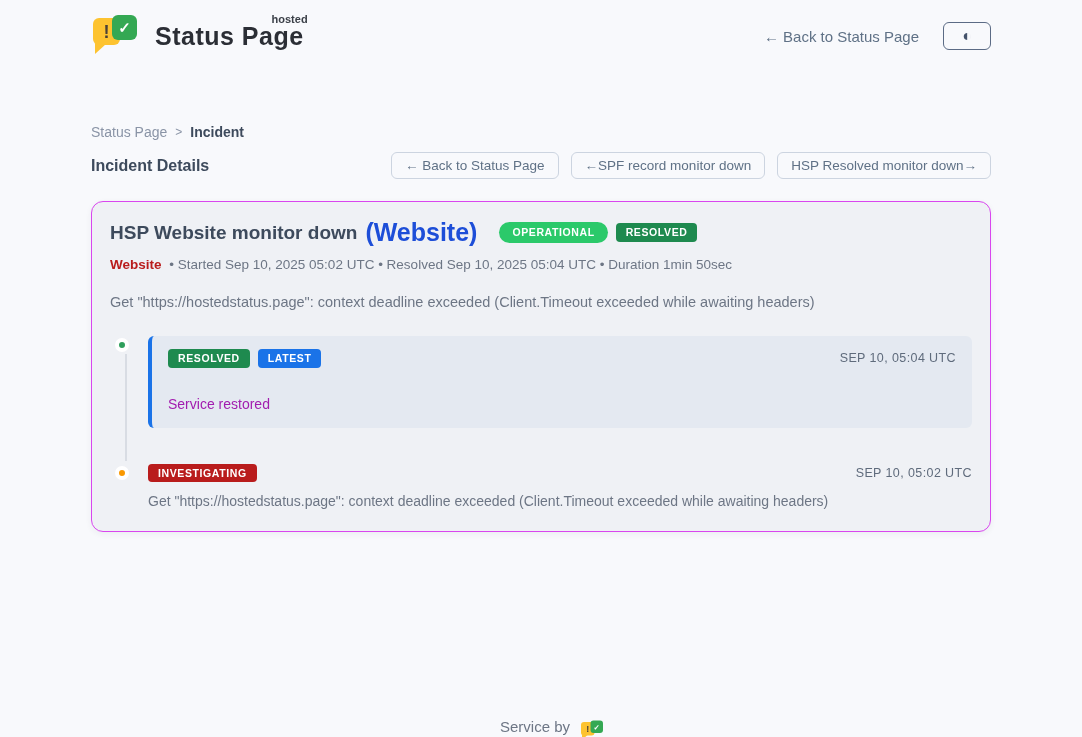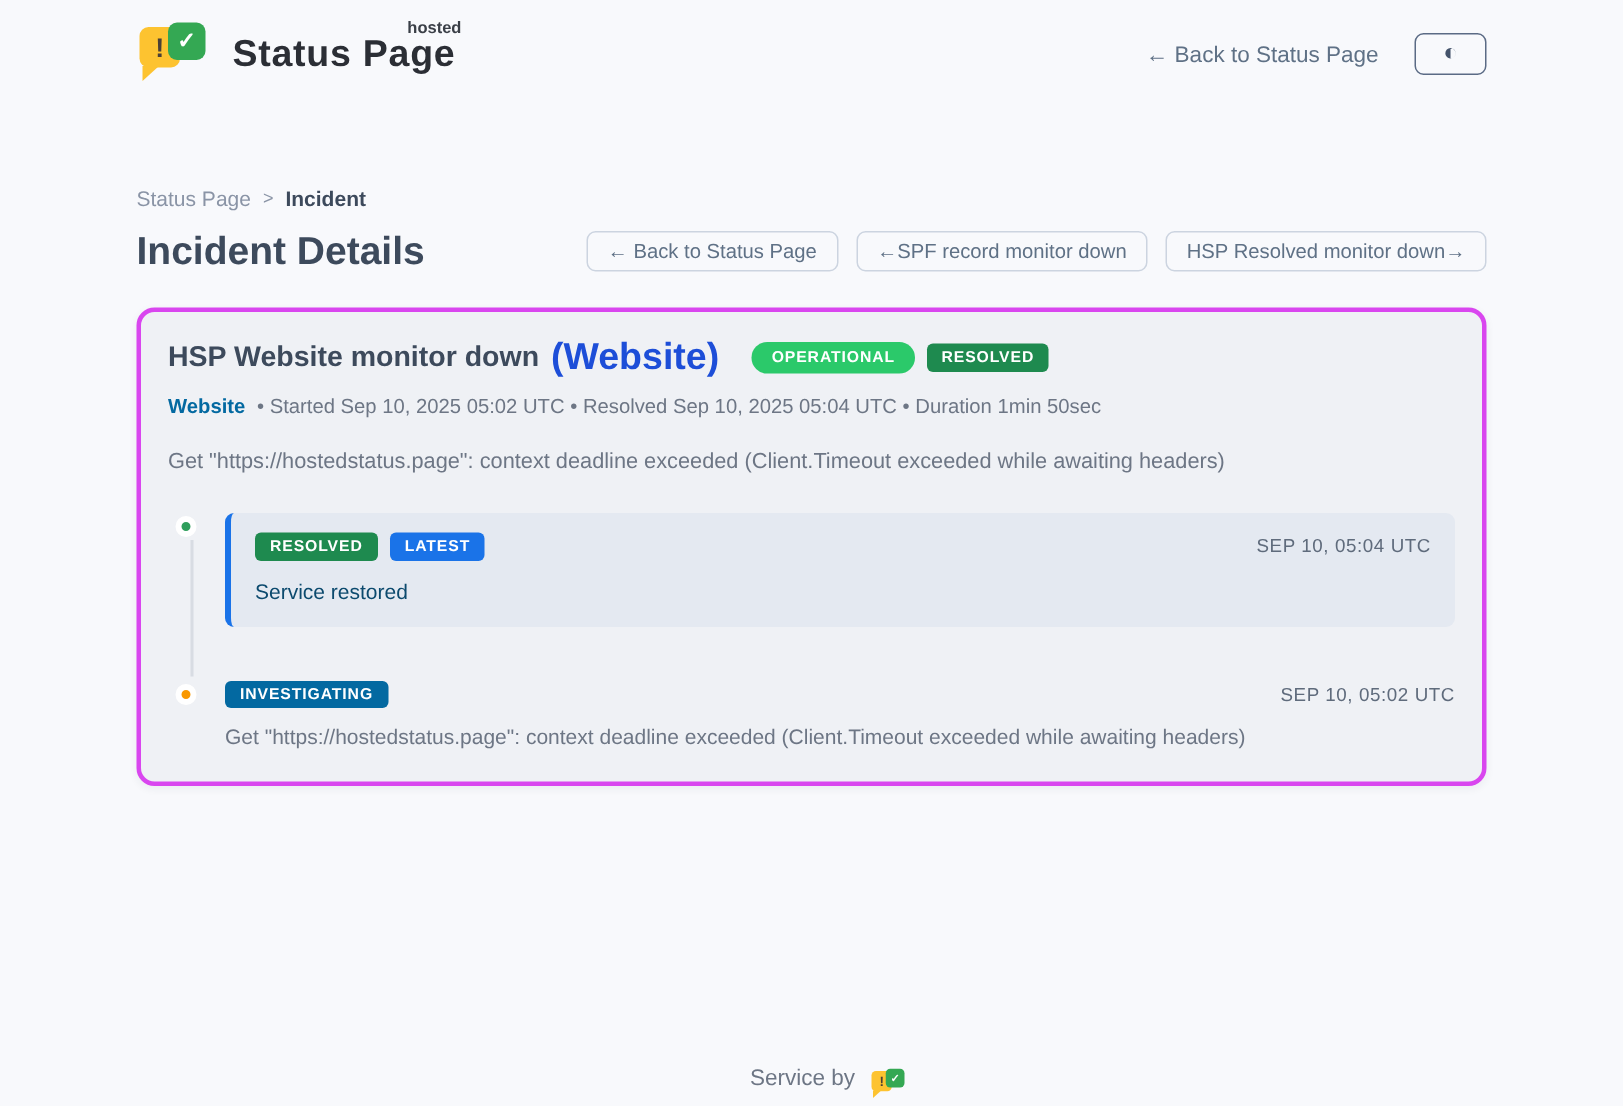--- a/index.html
+++ b/index.html
@@ -48,52 +48,52 @@
     display: flex; align-items: center; justify-content: center; cursor: pointer;
   }
 
   
   .breadcrumb { margin-top: 66px; font-size: 14px; color: #8a94a6; display: flex; gap: 8px; align-items: center; }
   .breadcrumb .crumb-root { cursor: pointer; }
   .breadcrumb .crumb-sep { font-size: 12px; color: #8a94a6; }
   .breadcrumb .crumb-current { color: #3d4a5c; font-weight: 700; }
 
   .title-row { margin-top: 12px; display: flex; align-items: center; justify-content: space-between; }
-  .page-title { font-size: 26px; font-weight: 700; color: #3d4a5c; }
+  .page-title { font-size: 16px; font-weight: 700; color: #3d4a5c; }
   .nav-buttons { display: flex; gap: 12px; }
   .nav-btn {
     border: 1px solid #ccd4e0; border-radius: 6px; background: transparent;
     color: #5f7186; font-size: 13.5px; font-family: inherit;
     padding: 5px 13px; cursor: pointer; white-space: nowrap;
   }
 
   
   .card {
     margin-top: 22px;
     background: #eff1f5;
-    border: 3px solid #d946ef;
+    border: 1px solid #d946ef;
     border-radius: 12px;
     box-shadow: 0 2px 6px rgba(40,50,70,0.06);
     padding: 16px 18px 22px 18px;
   }
   .card-title-row { display: flex; align-items: center; gap: 8px; flex-wrap: wrap; }
   .incident-title { font-size: 19px; font-weight: 700; color: #3d4a5c; }
   .incident-component { font-size: 25px; font-weight: 700; color: #1d4ed8; }
   .badge {
     display: inline-block; color: #ffffff; font-size: 10.5px; font-weight: 700;
     letter-spacing: 0.6px; padding: 4px 10px; border-radius: 4px; line-height: 1;
   }
   .badge-pill { border-radius: 999px; padding: 5px 13px; }
   .badge-operational { background: #2bc96a; margin-left: 14px; }
   .badge-resolved { background: #1e8a4f; }
   .badge-latest { background: #1a73e8; }
-  .badge-investigating { background: #0369a1; }
+  .badge-investigating { background: #b91c1c; }
 
   .meta-line { margin-top: 10px; font-size: 13.5px; color: #6d7685; }
-  .meta-component { font-weight: 700; color: #0369a1; }
+  .meta-component { font-weight: 700; color: #b91c1c; }
   .meta-rest { margin-left: 4px; }
 
   .incident-description { margin-top: 22px; font-size: 14.5px; color: #6d7685; }
 
   
   .timeline { margin-top: 26px; position: relative; }
   .timeline::before {
     content: ""; position: absolute; left: 15px; top: 18px; bottom: 48px;
     width: 2px; background: #d8dce3;
   }
@@ -105,21 +105,21 @@
   .dot-orange { background: #f99800; }
 
   .tl-content { flex: 1; min-width: 0; }
   .tl-box {
     background: #e4e9f1; border-left: 4px solid #1a73e8; border-radius: 6px;
     padding: 13px 16px 16px 16px;
   }
   .tl-row { display: flex; align-items: center; justify-content: space-between; }
   .tl-badges { display: flex; gap: 8px; }
   .tl-time { font-size: 12.5px; font-weight: 400; color: #5f6b7c; letter-spacing: 0.4px; }
-  .tl-message { margin-top: 12px; font-size: 14px; color: #0c4a6e; }
+  .tl-message { margin-top: 28px; font-size: 14px; color: #a21caf; }
   .tl-plain .tl-message { margin-top: 11px; color: #6d7685; }
 
   
   .footer { margin-top: 182px; text-align: center; }
   .powered { display: inline-flex; align-items: center; gap: 10px; font-size: 15px; color: #6d7685; }
   .logo-icon--sm { width: 26px; height: 24px; transform: scale(0.5); transform-origin: left center; margin-right: -24px; }
   .copyright { margin-top: 20px; font-size: 13px; color: #a6adbb; }
 </style>
 </head>
 <body>

